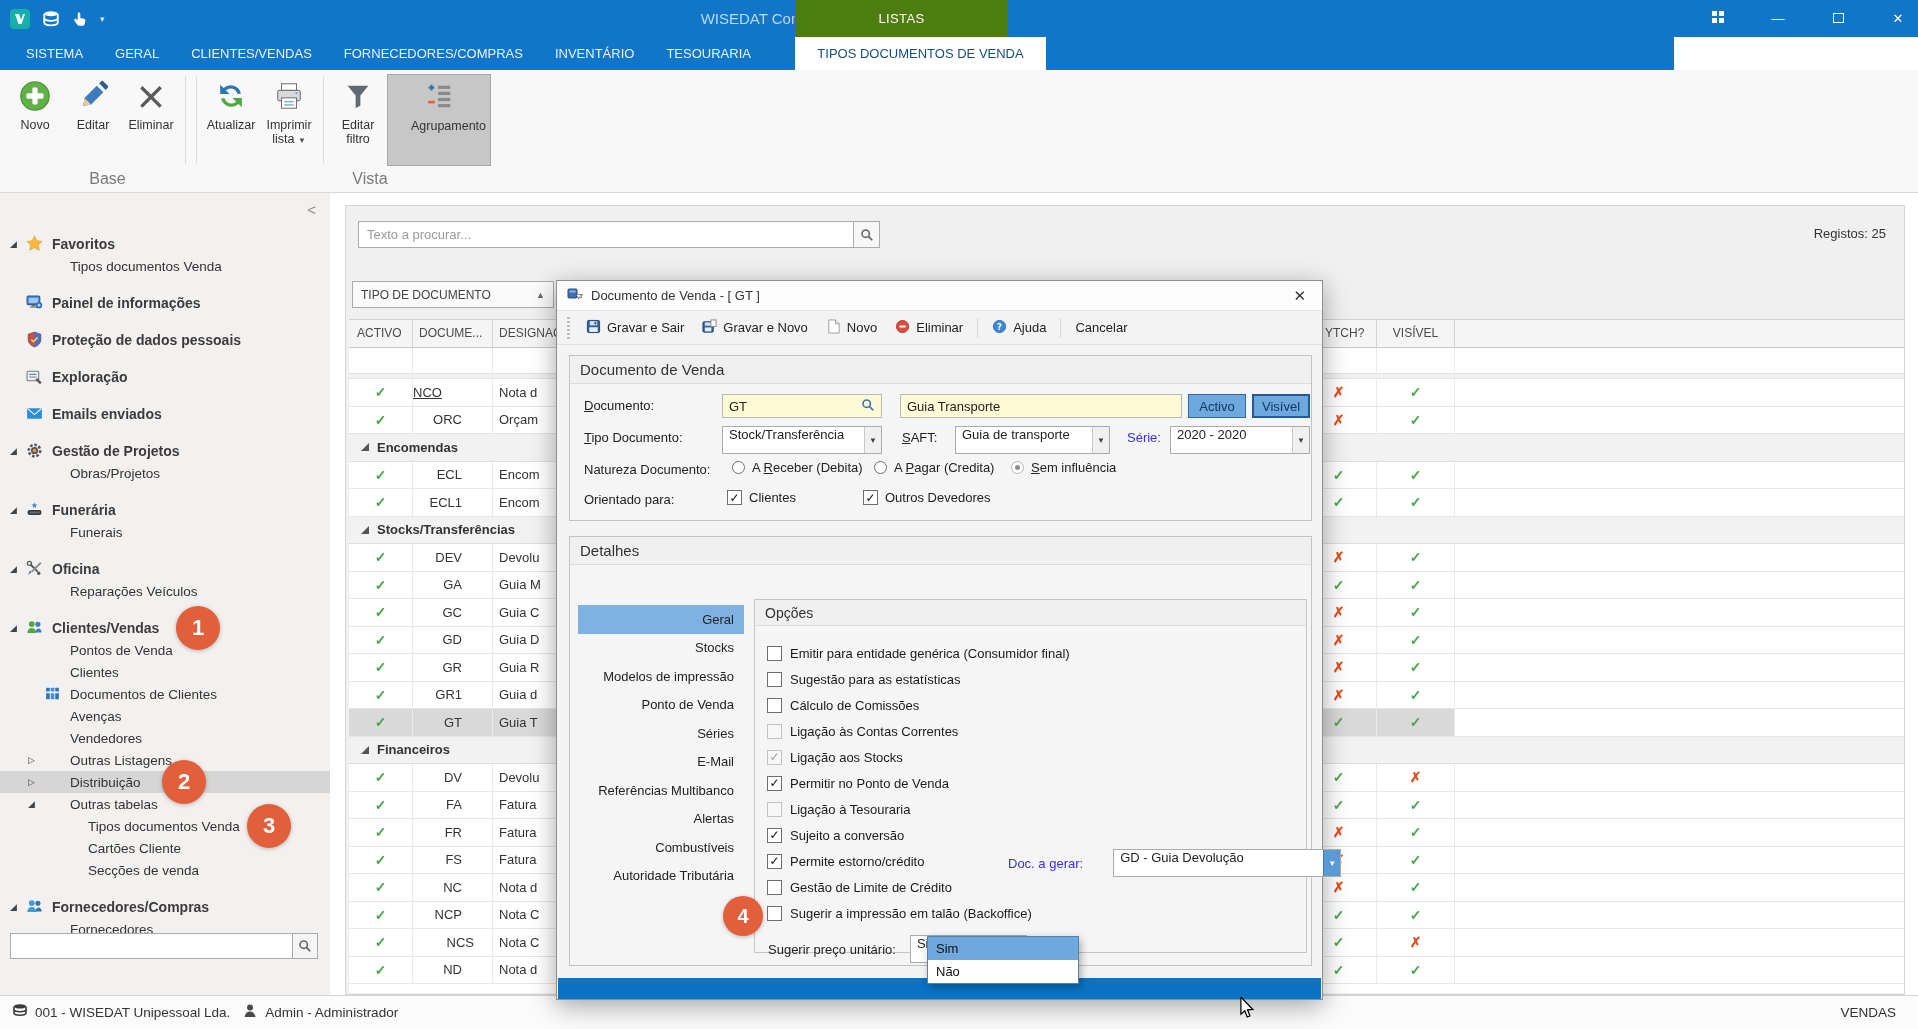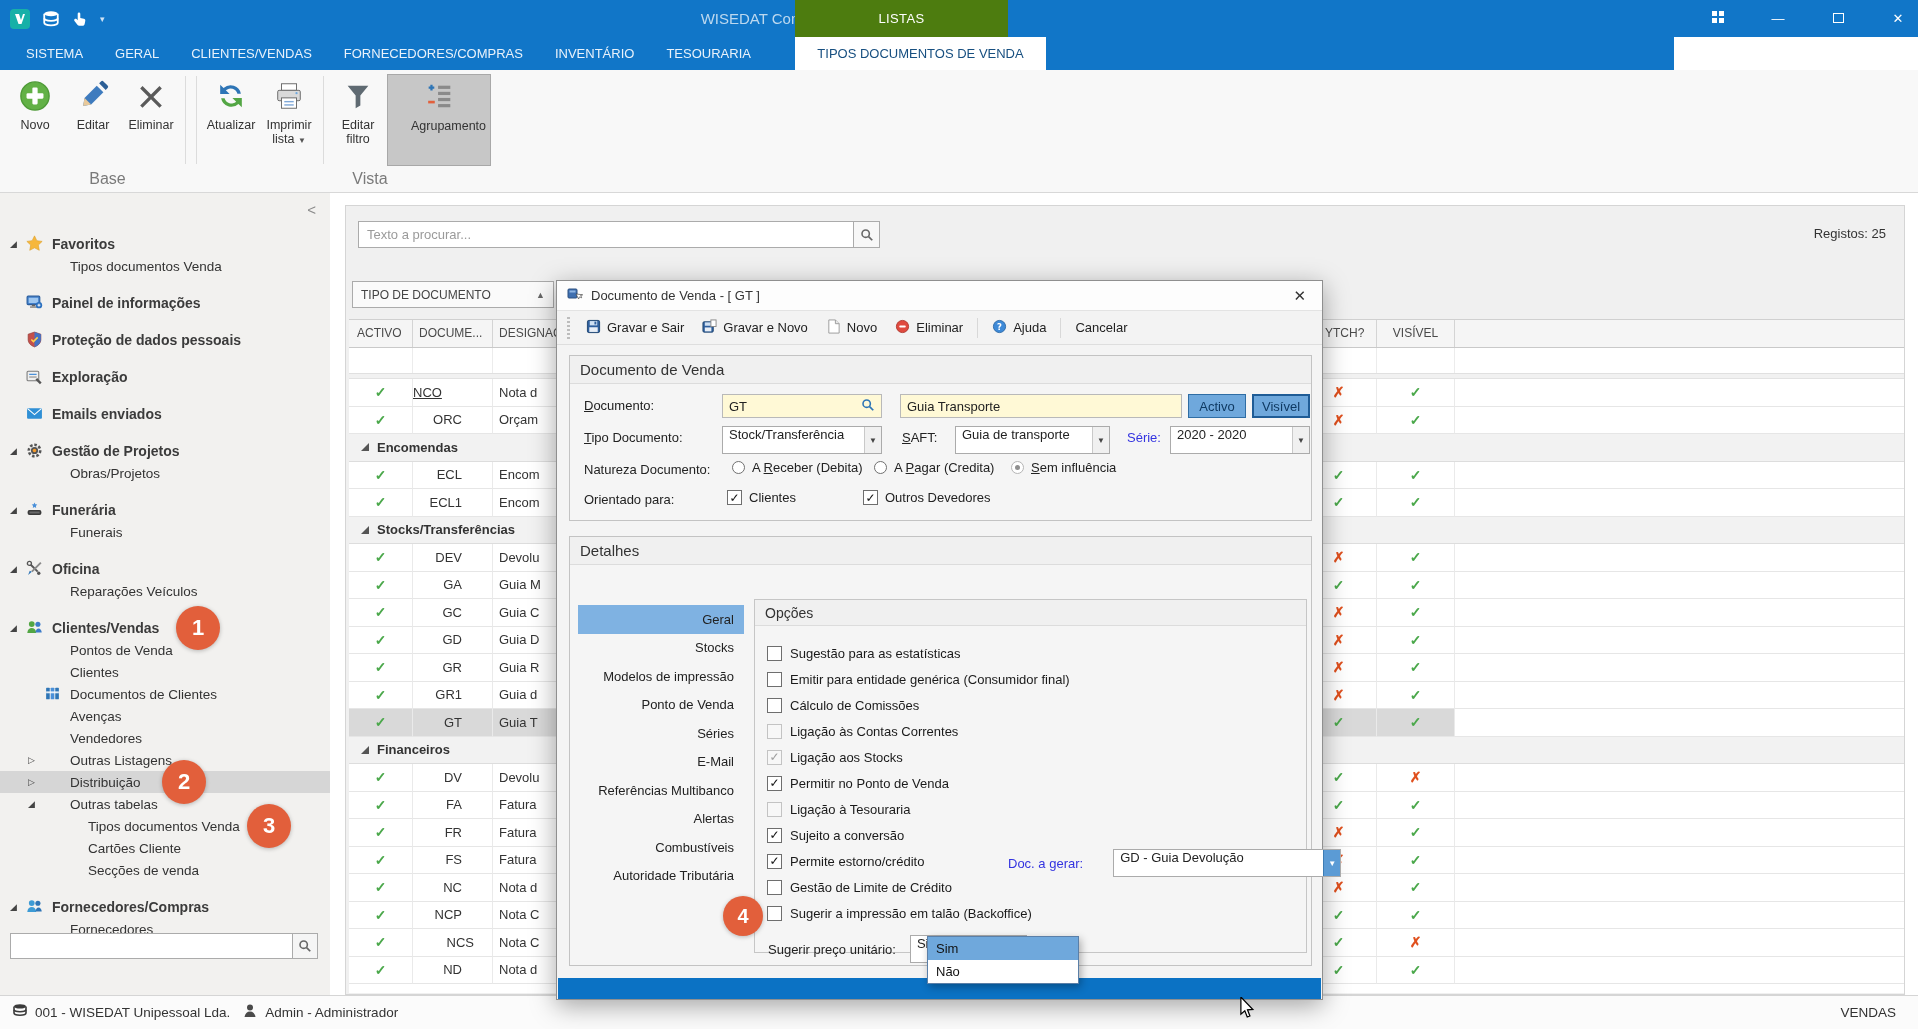--- a/index.html
+++ b/index.html
@@ -1039,25 +1039,25 @@
             <div class="nav-item">Referências Multibanco</div>
             <div class="nav-item">Alertas</div>
             <div class="nav-item">Combustíveis</div>
             <div class="nav-item">Autoridade Tributária</div>
           </div>
         <div class="det-opts">
           <div class="opts-h">Opções</div>
           <div class="opts-list" id="opts-list">
               <div class="opt-row">
                 <span class="cb"></span>
-                <span>Sugestão para as estatísticas</span>
+                <span>Emitir para entidade genérica (Consumidor final)</span>
               </div>
               <div class="opt-row">
                 <span class="cb"></span>
-                <span>Emitir para entidade genérica (Consumidor final)</span>
+                <span>Sugestão para as estatísticas</span>
               </div>
               <div class="opt-row">
                 <span class="cb"></span>
                 <span>Cálculo de Comissões</span>
               </div>
               <div class="opt-row">
                 <span class="cb disabled"></span>
                 <span>Ligação às Contas Correntes</span>
               </div>
               <div class="opt-row">

